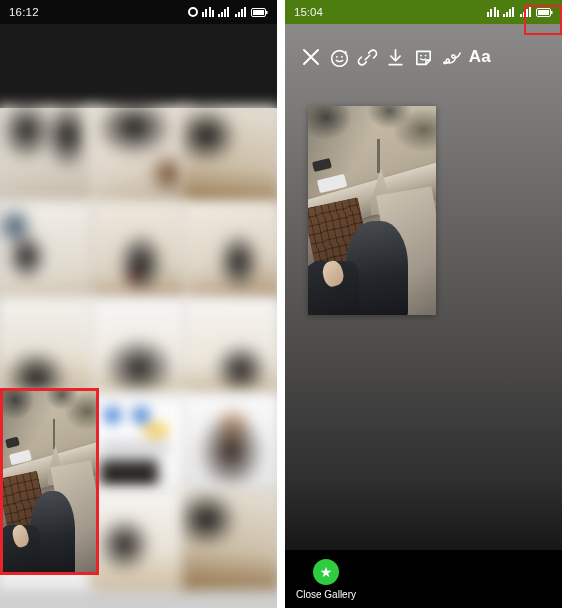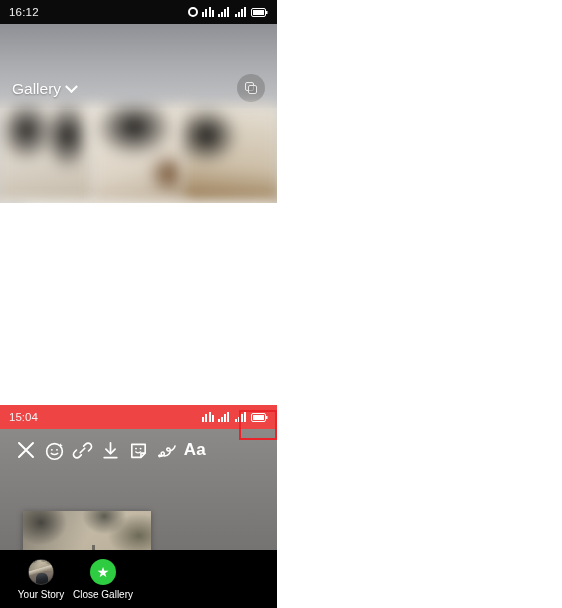--- a/index.html
+++ b/index.html
@@ -1,18 +1,18 @@
 <!DOCTYPE html>
 <html><head>
 <meta charset="utf-8">
 <style>
   * { margin:0; padding:0; box-sizing:border-box; }
   html,body { width:562px; height:608px; background:#ffffff; overflow:hidden;
     font-family:"Liberation Sans", sans-serif; }
-  .screens { position:relative; width:562px; height:608px; display:flex; background:#fff;flex-direction:column; }
+  .screens { position:relative; width:562px; height:608px; display:flex; background:#fff; }
 
   
   .panel-left { position:relative; width:277px; height:608px; overflow:hidden;
      background:#1a1a1a; }
 
   .statusbar { position:relative; height:24px; background:#0b0b0b; color:#fff;
      display:flex; align-items:center; padding:0 9px; font-size:11px; letter-spacing:.2px; }
   .sb-time { font-size:11.5px; font-weight:400; color:#f2f2f2; }
   .sb-spacer { flex:1; }
   .sb-icons { display:flex; align-items:center; gap:4px; }
@@ -130,28 +130,28 @@
   .b-hand { position:absolute; left:12%; top:74%; width:16%; height:12%;
      background:linear-gradient(150deg,#e3cdb6 0%, #bf9f82 100%); border-radius:50% 40% 45% 35%;
      transform:rotate(-18deg); }
   .b-ledge { position:absolute; left:62%; top:40%; width:44%; height:62%;
      background:linear-gradient(160deg,#cdc3b2 0%, #a1978a 60%, #6e675e 100%);
      transform:rotate(-10deg); }
 
   
   .divider { width:8px; height:608px; background:#ffffff; }
   .panel-right { position:relative; width:277px; height:608px; overflow:hidden; background:#111; }
-  .sb-right { position:relative; height:24px; background:#ef4444; color:#fff;
+  .sb-right { position:relative; height:24px; background:#4d7c0f; color:#fff;
      display:flex; align-items:center; padding:12px 9px; }
 
   .editor-bg { position:absolute; left:0; top:24px; width:277px; height:584px;
      background:linear-gradient(180deg,#8c8a88 0%, #7b7977 16%, #615f5e 38%, #4a4948 58%,
         #2f2f2f 78%, #171717 90%, #0c0c0c 100%); }
 
-  .toolbar { position:absolute; left:0; top:24px; width:221px; height:42px;
+  .toolbar { position:absolute; left:0; top:36px; width:221px; height:42px;
      display:flex; align-items:center; justify-content:space-between; padding:0 12px; z-index:5; }
   .tool { width:30px; height:30px; display:flex; align-items:center; justify-content:center;
      color:#fff; position:relative; }
   .tool svg { display:block; }
   .tool-aa { font-size:17px; font-weight:700; color:#fff; letter-spacing:.3px; }
   .aa-box { position:absolute; left:239px; top:5px; width:38px; height:30px;
      border:2.5px solid #e8232a; z-index:6; pointer-events:none; }
 
   .preview { position:absolute; left:23px; top:106px; width:128px; height:209px;
      overflow:hidden; box-shadow:0 1px 6px rgba(0,0,0,.35); background:#333; z-index:3; }
@@ -204,32 +204,20 @@
             <rect x="9" y="0" width="2" height="10" fill="#fff"></rect>
         </svg>
         <svg class="sb-ico" width="17" height="9" viewBox="0 0 17 9">
           <rect x="0.5" y="0.5" width="14" height="8" rx="1.5" fill="none" stroke="#fff"></rect>
           <rect x="2" y="2" width="11" height="5" fill="#fff"></rect>
           <rect x="15" y="3" width="1.5" height="3" fill="#fff"></rect>
         </svg>
       </span>
     </div>
 
-    <div class="gallery-head">
-      <div class="gal-title">
-        <span>Gallery</span>
-        <span class="chev"></span>
-      </div>
-      <div class="multi-btn">
-        <span class="multi-ico">
-            <i></i>
-            <i></i>
-          </span>
-      </div>
-    </div>
 
     <div class="grid">
       <div class="cell f1"></div>
       <div class="cell f2"></div>
       <div class="cell f3"></div>
       <div class="cell f4"></div>
       <div class="cell f5"></div>
       <div class="cell f6"></div>
       <div class="cell f7"></div>
       <div class="cell f8"></div>
@@ -365,30 +353,20 @@
         <div class="b-ledge"></div>
         <div class="b-door"></div>
         <div class="b-body"></div>
         <div class="b-arm"></div>
         <div class="b-hand"></div>
       </div>
     </div>
 
     <div class="bottombar">
       <div class="share-opt">
-        <div class="avatar">
-          <div class="mini balcony">
-            <div class="b-street"></div>
-              <div class="b-rail"></div>
-              <div class="b-body"></div>
-          </div>
-        </div>
-        <span class="opt-label">Your Story</span>
-      </div>
-      <div class="share-opt">
         <div class="cf-icon">
           <span class="star">★</span>
         </div>
         <span class="opt-label">Close Gallery</span>
       </div>
       <div class="spacer"></div>
     </div>
   </div>
 </div>
 

